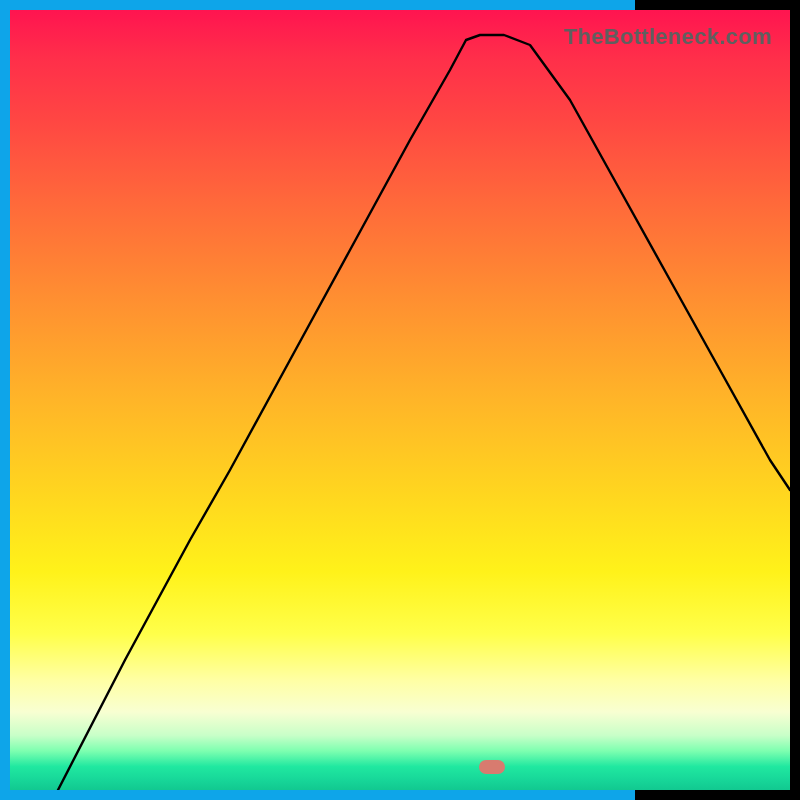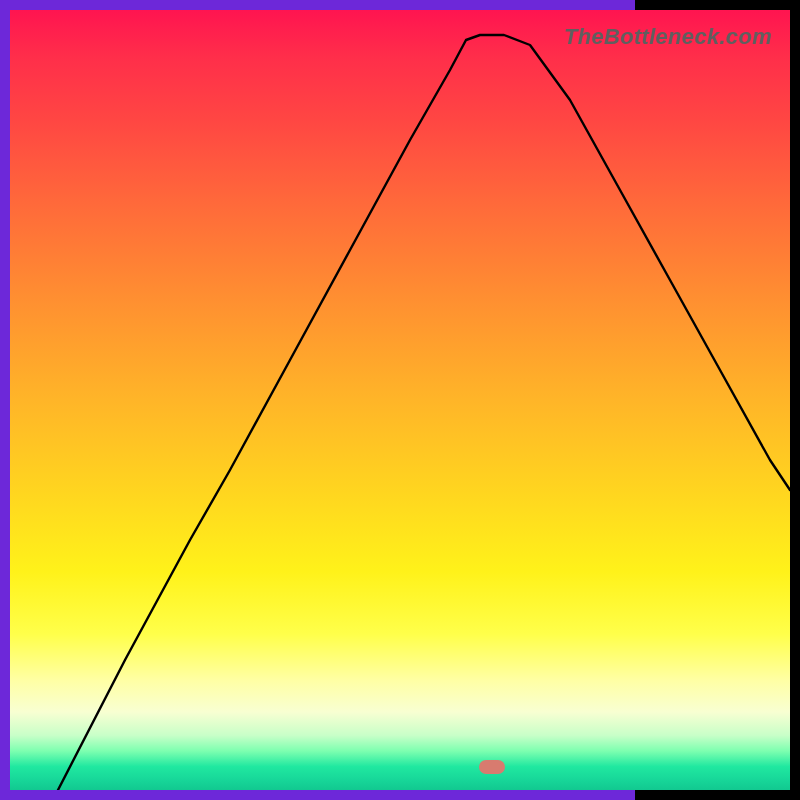--- a/index.html
+++ b/index.html
@@ -8,22 +8,21 @@
     width: 800px;
     height: 800px;
     background: #000;
     overflow: hidden;
     font-family: Arial, Helvetica, sans-serif;
   }
   .frame {
     position: relative;
     width: 635px;
     height: 800px;
-    background: #6d28d9;
-    font-style: italic;
+    background: #0ea5e9;
   }
   .plot-area {
     position: absolute;
     left: 10px;
     top: 10px;
     width: 780px;
     height: 780px;
     
     background: linear-gradient(
       to bottom,

